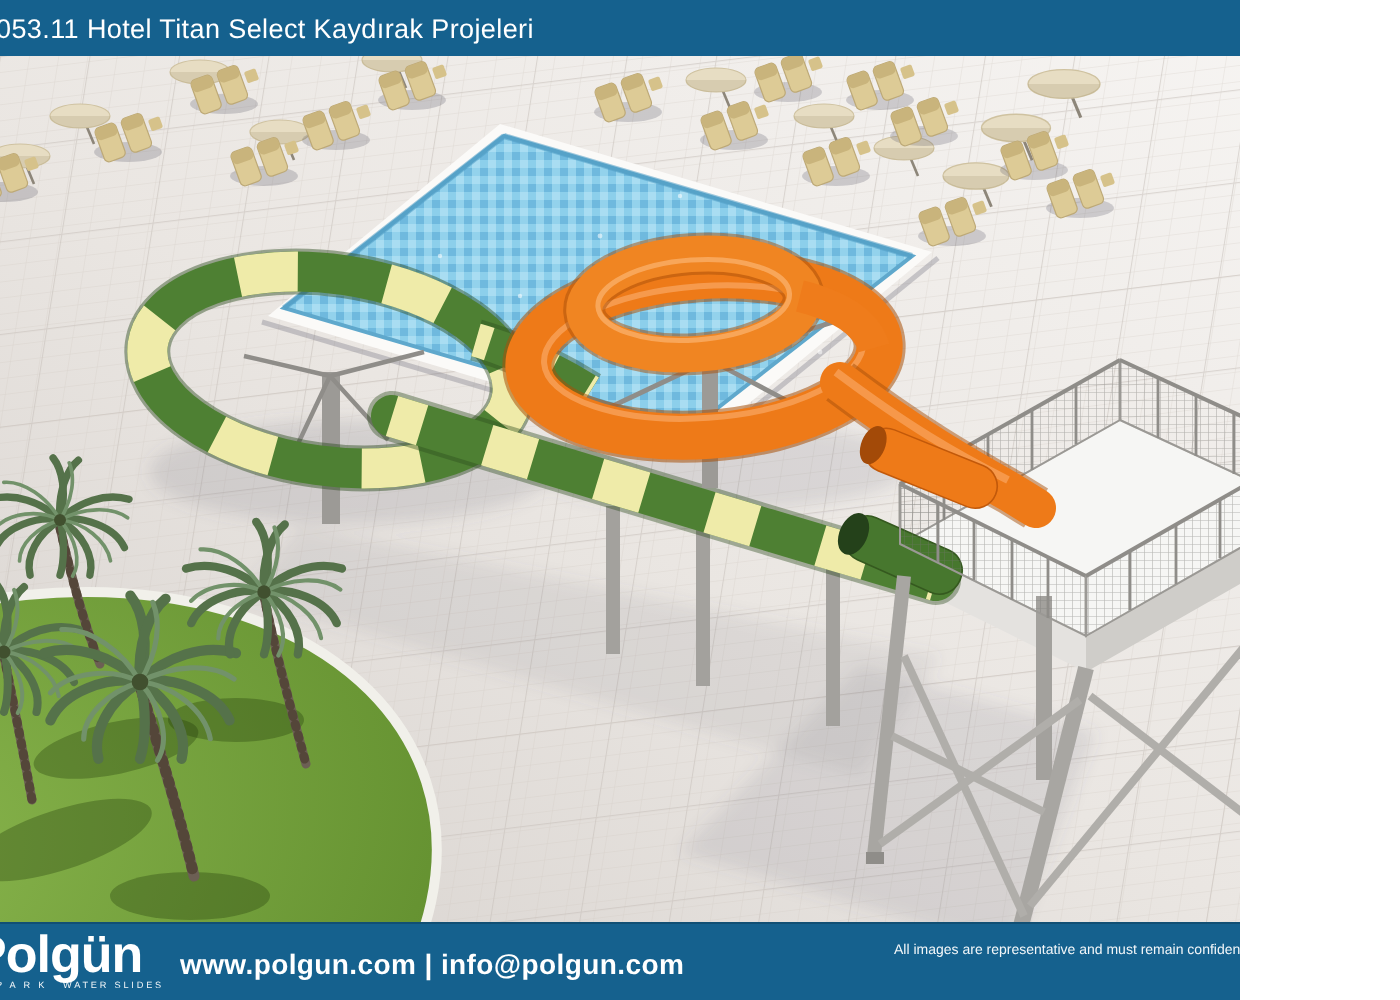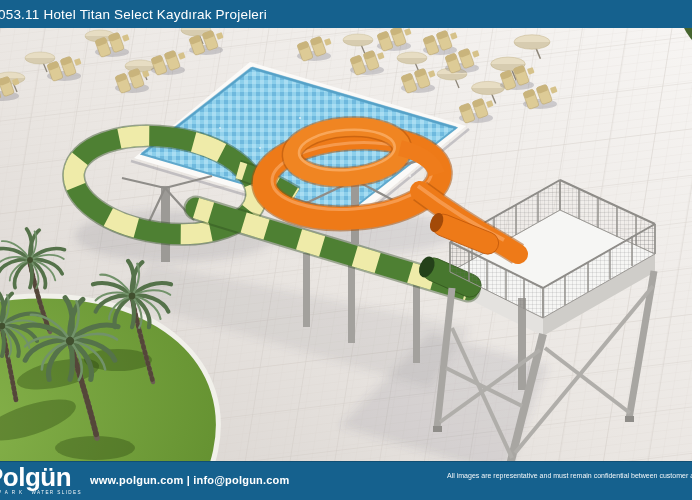--- a/index.html
+++ b/index.html
@@ -1,25 +1,25 @@
 <!DOCTYPE html>
 <html style="--bar_blue: #15618e; --slide_orange: #ee7a18; --slide_orange_light: #f7a057; --slide_green: #4e8033; --slide_yellow: #efeba9; --pool_blue: #8ccfeb; --pool_edge: #5fa8cc; --grass_green: #74a23a; --paving_light: #f4f2f0; --paving_dark: #d9d5d1; --lounger_beige: #ddcb96; --umbrella_beige: #e7ddc3; --steel_gray: #a8a6a2; --deck_white: #f6f6f4;"><head>
 <meta charset="utf-8">
 <style>
   html,body{margin:0;padding:0;background:#ffffff;font-family:"Liberation Sans",sans-serif;}
-  .page{position:relative;width:692px;height:500px;overflow:hidden;background:#c2410c;}
+  .page{position:relative;width:620px;height:500px;overflow:hidden;background:#c2410c;}
   .topbar{position:absolute;top:0;left:0;width:100%;height:28px;background:var(--bar_blue,#15618e);display:flex;align-items:center;}
   .title{color:#fff;font-size:13.5px;margin-left:-2px;letter-spacing:.2px;white-space:nowrap;}
   .scene{position:absolute;top:28px;left:0;width:700px;height:434px;}
   .scene svg{display:block;}
   .bottombar{position:absolute;bottom:0;left:0;width:100%;height:38px;background:var(--bar_blue,#15618e);border-top:1px solid rgba(0,0,0,.18);}
   .logo{position:absolute;left:-14px;top:3px;color:#fff;width:100px;}
   .brand{font-size:26px;font-weight:bold;line-height:25px;letter-spacing:-.5px;}
   .tagline{display:flex;justify-content:space-between;font-size:4.6px;letter-spacing:1.4px;opacity:.95;margin-top:0;padding:0 4px 0 12px;white-space:nowrap;}
-  .contact{position:absolute;left:90px;top:12px;color:#fff;font-size:11px;font-weight:bold;letter-spacing:.2px;white-space:nowrap;}
+  .contact{position:absolute;left:90px;top:12px;color:#fff;font-size:14px;font-weight:bold;letter-spacing:.2px;white-space:nowrap;}
   .disclaimer{position:absolute;left:447px;top:10px;color:#fff;font-size:7px;white-space:nowrap;opacity:.95;}
 </style>
 </head>
 <body>
 
 <div class="page">
 
   <header class="topbar">
     <span class="title">053.11 Hotel Titan Select Kaydırak Projeleri</span>
   </header>

